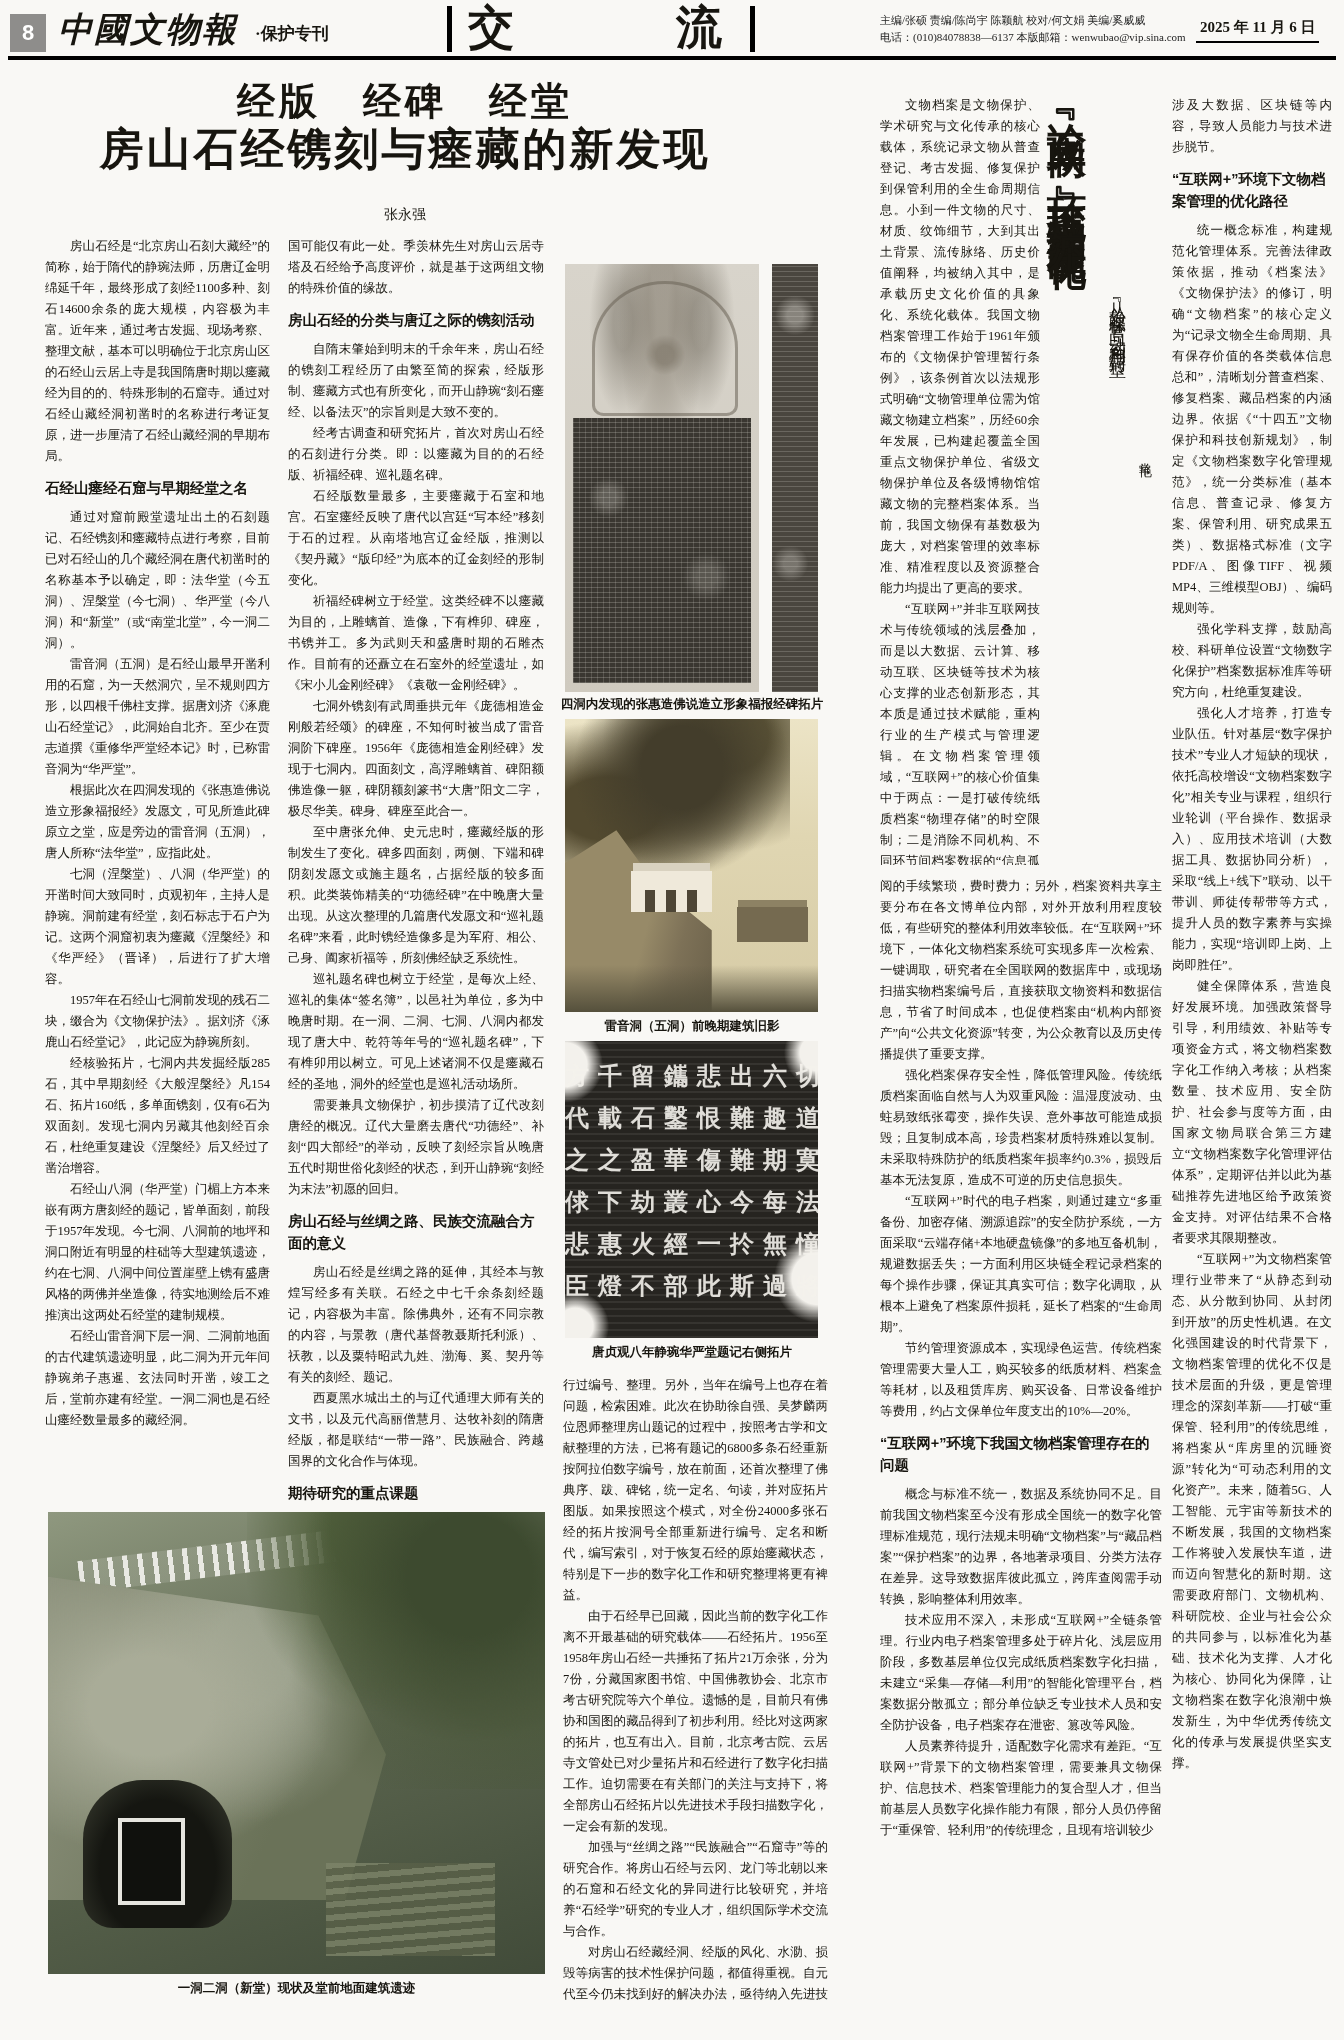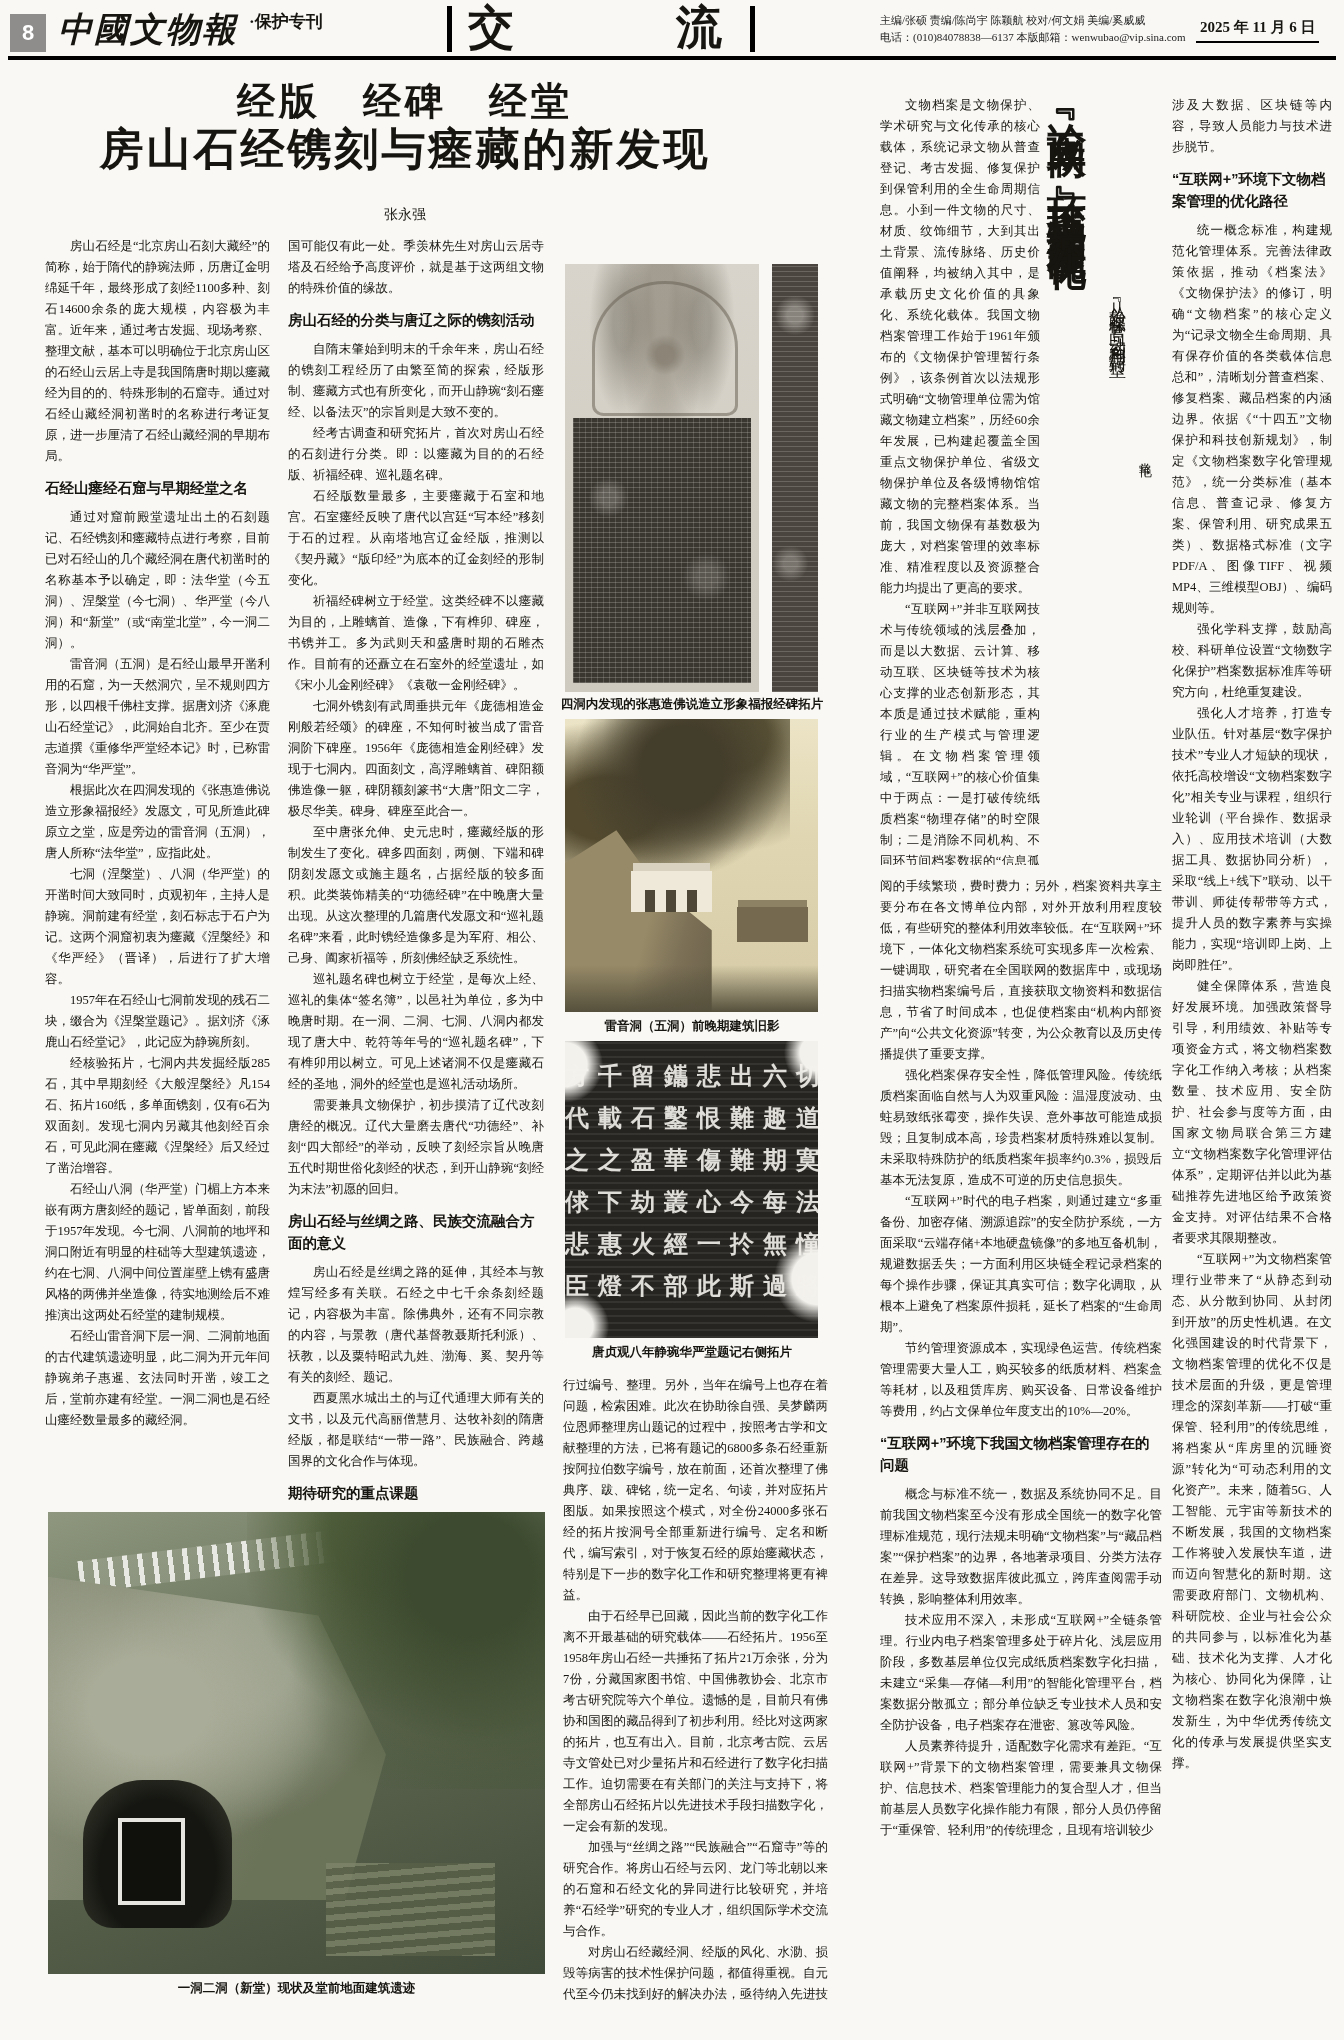--- a/index.html
+++ b/index.html
@@ -4,21 +4,21 @@
 <style>
   html,body{margin:0;padding:0;background:#d8d6d1;}
   #page{position:relative;width:1344px;height:2040px;margin:0 auto;background:#f9f8f5;
         font-family:"Liberation Serif","DejaVu Serif",serif;color:#17150f;overflow:hidden;}
   .abs{position:absolute;}
 
   
   .pagenum{left:10px;top:14px;width:36px;height:38px;background:#8e8d8b;color:#fff;
            font-family:"Liberation Sans","DejaVu Sans",sans-serif;font-size:22px;font-weight:700;
            display:flex;align-items:center;justify-content:center;}
-  .masthead{left:58px;top:10px;display:flex;align-items:flex-start;gap:11px;}
+  .masthead{left:58px;top:10px;display:flex;align-items:flex-end;gap:17px;}
   .paper-logo{font-size:34px;font-weight:900;font-style:italic;letter-spacing:2px;line-height:40px;}
   .edition{font-size:17px;font-weight:700;padding-bottom:5px;}
   .secbar{width:5px;height:46px;background:#000;top:6px;}
   .section-char{font-size:46px;font-weight:900;top:2px;line-height:50px;font-family:"Liberation Sans","DejaVu Sans",sans-serif;}
   .staffbox{left:880px;top:12px;width:306px;font-size:11px;line-height:17px;color:#222;}
   .datebox{left:1196px;top:18px;font-size:15px;font-weight:700;border-bottom:2px solid #000;padding:0 4px 4px;}
   .toprule{left:8px;top:56px;width:1328px;height:4px;background:#000;}
 
   
   .kicker{left:55px;top:76px;width:700px;text-align:center;font-size:38px;font-weight:700;letter-spacing:4px;}
@@ -139,22 +139,22 @@
   <div class="abs mainhead">房山石经镌刻与瘗藏的新发现</div>
   <div class="abs byline1">张永强</div>
 
   <div class="abs bodytext c1">
       <p>房山石经是“北京房山石刻大藏经”的简称，始于隋代的静琬法师，历唐辽金明绵延千年，最终形成了刻经1100多种、刻石14600余条的庞大规模，内容极为丰富。近年来，通过考古发掘、现场考察、整理文献，基本可以明确位于北京房山区的石经山云居上寺是我国隋唐时期以瘗藏经为目的的、特殊形制的石窟寺。通过对石经山藏经洞初凿时的名称进行考证复原，进一步厘清了石经山藏经洞的早期布局。</p>
       <h3>石经山瘗经石窟与早期经堂之名</h3>
       <p>通过对窟前殿堂遗址出土的石刻题记、石经镌刻和瘗藏特点进行考察，目前已对石经山的几个藏经洞在唐代初凿时的名称基本予以确定，即：法华堂（今五洞）、涅槃堂（今七洞）、华严堂（今八洞）和“新堂”（或“南堂北堂”，今一洞二洞）。</p>
       <p>雷音洞（五洞）是石经山最早开凿利用的石窟，为一天然洞穴，呈不规则四方形，以四根千佛柱支撑。据唐刘济《涿鹿山石经堂记》，此洞始自北齐。至少在贾志道撰《重修华严堂经本记》时，已称雷音洞为“华严堂”。</p>
       <p>根据此次在四洞发现的《张惠造佛说造立形象福报经》发愿文，可见所造此碑原立之堂，应是旁边的雷音洞（五洞），唐人所称“法华堂”，应指此处。</p>
       <p>七洞（涅槃堂）、八洞（华严堂）的开凿时间大致同时，贞观初年，主持人是静琬。洞前建有经堂，刻石标志于石户为记。这两个洞窟初衷为瘗藏《涅槃经》和《华严经》（晋译），后进行了扩大增容。</p>
-      <p>1957年在石经山七洞前发现的残石二块，缀合为《涅槃堂题记》。据刘济《涿鹿山石经堂记》，此记应为静琬所刻。</p>
-      <p>经核验拓片，七洞内共发掘经版285石，其中早期刻经《大般涅槃经》凡154石、拓片160纸，多单面镌刻，仅有6石为双面刻。发现七洞内另藏其他刻经百余石，可见此洞在瘗藏《涅槃经》后又经过了凿治增容。</p>
+      <p>1957年在石经山七洞前发现的残石二块，缀合为《文物保护法》。据刘济《涿鹿山石经堂记》，此记应为静琬所刻。</p>
+      <p>经核验拓片，七洞内共发掘经版285石，其中早期刻经《大般涅槃经》凡154石、拓片160纸，多单面镌刻，仅有6石为双面刻。发现七洞内另藏其他刻经百余石，杜绝重复建设《涅槃经》后又经过了凿治增容。</p>
       <p>石经山八洞（华严堂）门楣上方本来嵌有两方唐刻经的题记，皆单面刻，前段于1957年发现。今七洞、八洞前的地坪和洞口附近有明显的柱础等大型建筑遗迹，约在七洞、八洞中间位置崖壁上镌有盛唐风格的两佛并坐造像，待实地测绘后不难推演出这两处石经堂的建制规模。</p>
       <p>石经山雷音洞下层一洞、二洞前地面的古代建筑遗迹明显，此二洞为开元年间静琬弟子惠暹、玄法同时开凿，竣工之后，堂前亦建有经堂。一洞二洞也是石经山瘗经数量最多的藏经洞。</p>
     </div>
   <div class="abs bodytext c2">
       <p class="ni">国可能仅有此一处。季羡林先生对房山云居寺塔及石经给予高度评价，就是基于这两组文物的特殊价值的缘故。</p>
       <h3>房山石经的分类与唐辽之际的镌刻活动</h3>
       <p>自隋末肇始到明末的千余年来，房山石经的镌刻工程经历了由繁至简的探索，经版形制、瘗藏方式也有所变化，而开山静琬“刻石瘗经、以备法灭”的宗旨则是大致不变的。</p>
       <p>经考古调查和研究拓片，首次对房山石经的石刻进行分类。即：以瘗藏为目的的石经版、祈福经碑、巡礼题名碑。</p>
       <p>石经版数量最多，主要瘗藏于石室和地宫。石室瘗经反映了唐代以宫廷“写本经”移刻于石的过程。从南塔地宫辽金经版，推测以《契丹藏》“版印经”为底本的辽金刻经的形制变化。</p>
       <p>祈福经碑树立于经堂。这类经碑不以瘗藏为目的，上雕螭首、造像，下有榫卯、碑座，书镌并工。多为武则天和盛唐时期的石雕杰作。目前有的还矗立在石室外的经堂遗址，如《宋小儿金刚经碑》《袁敬一金刚经碑》。</p>

